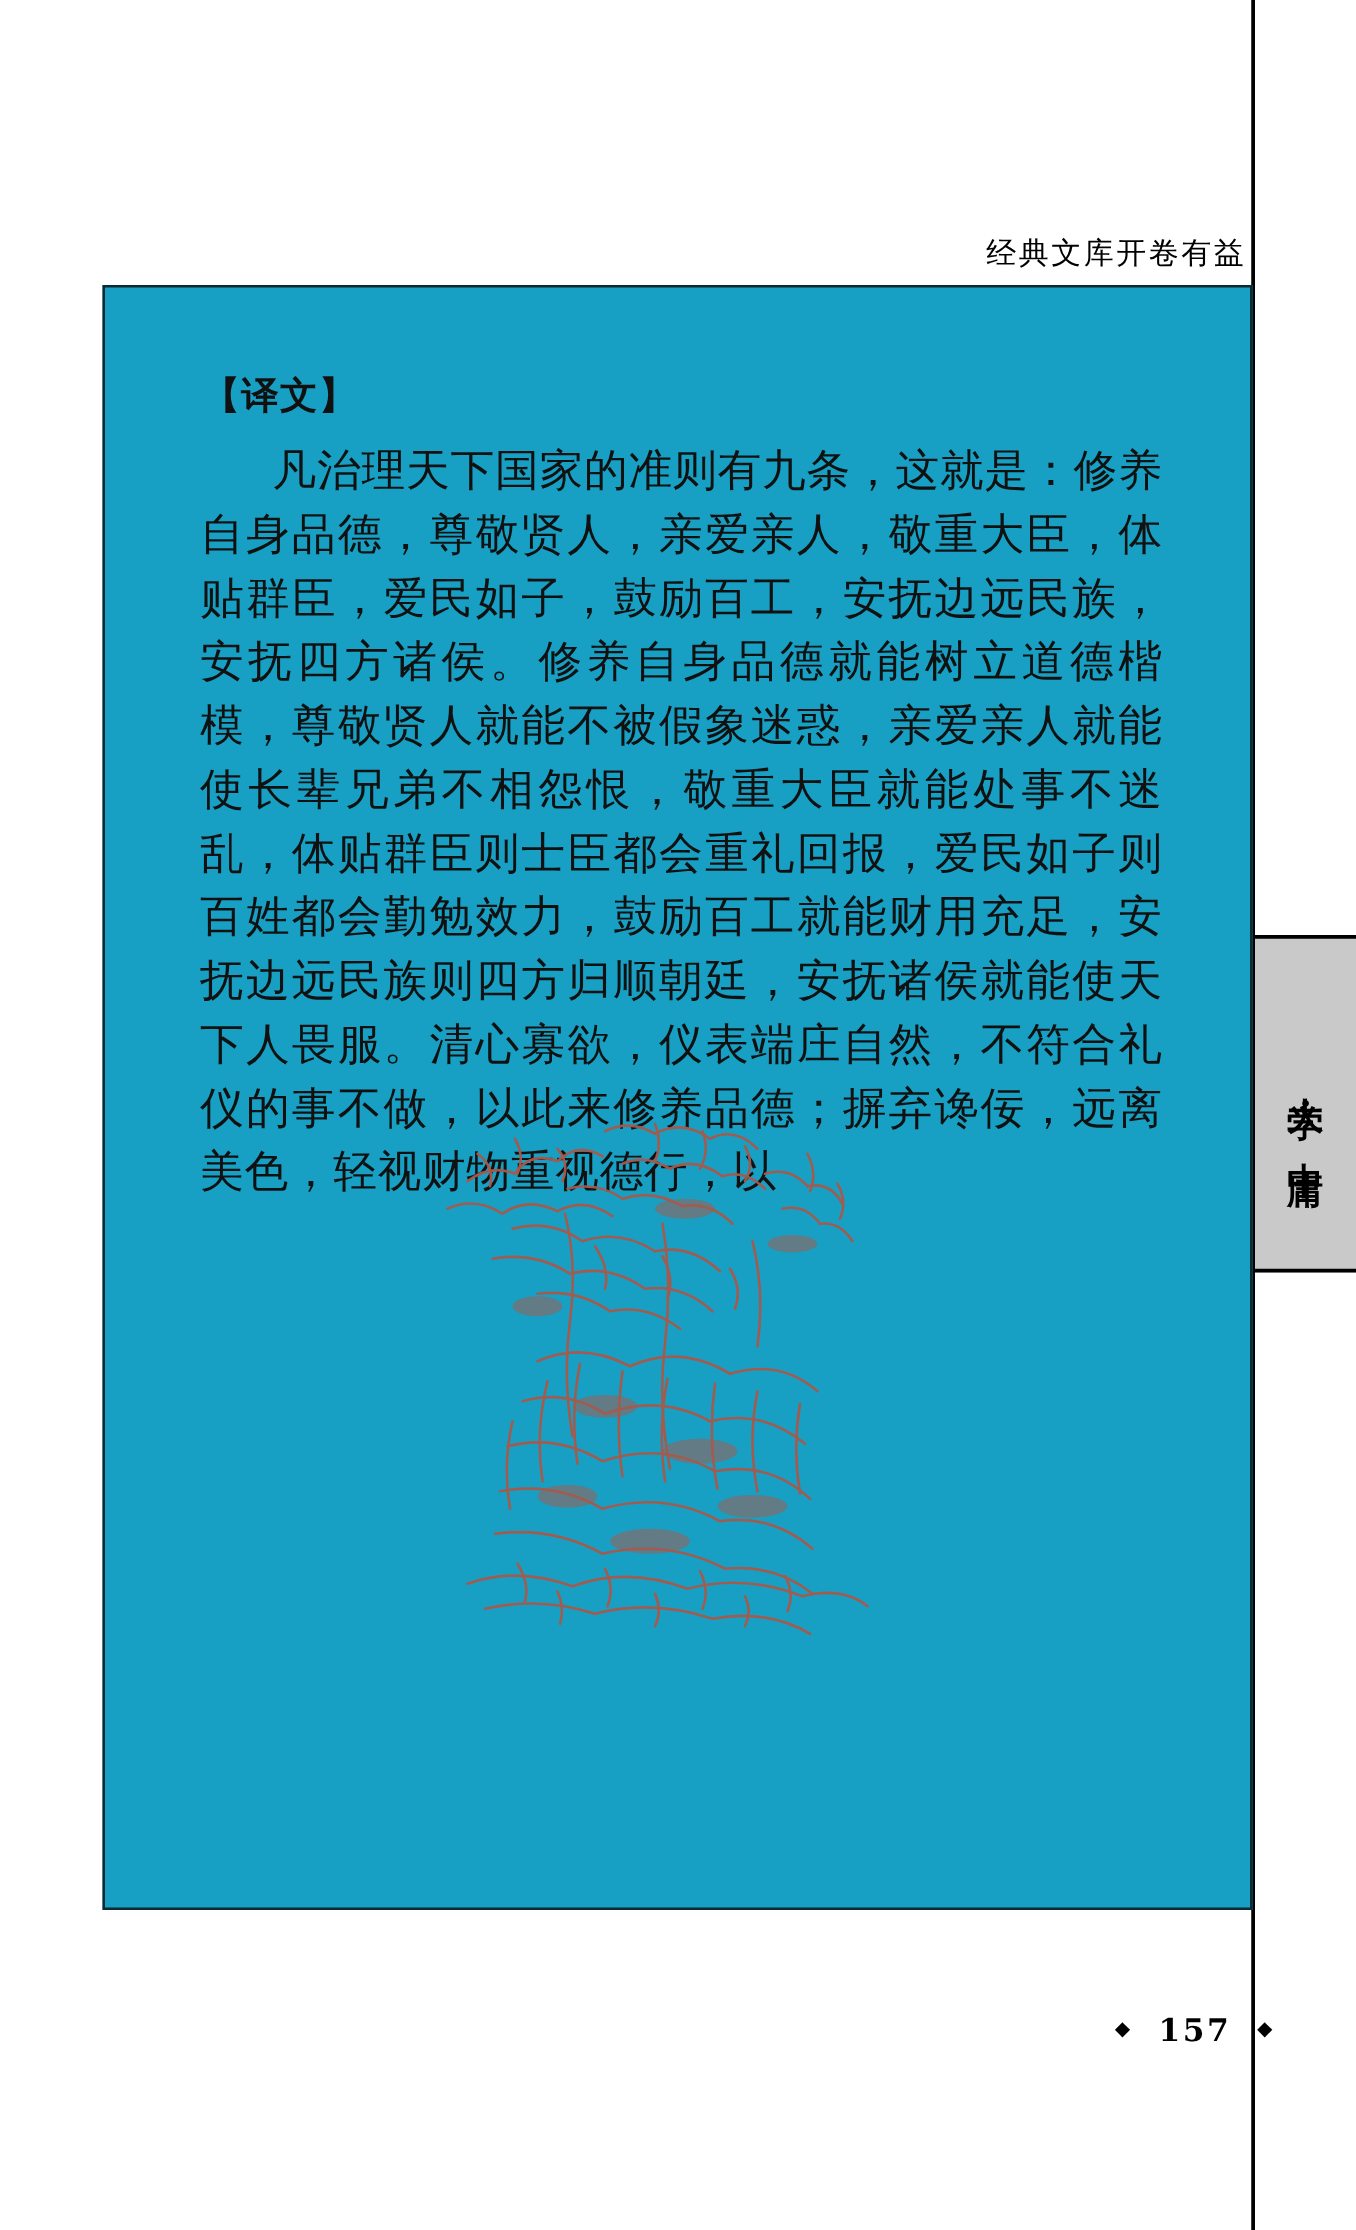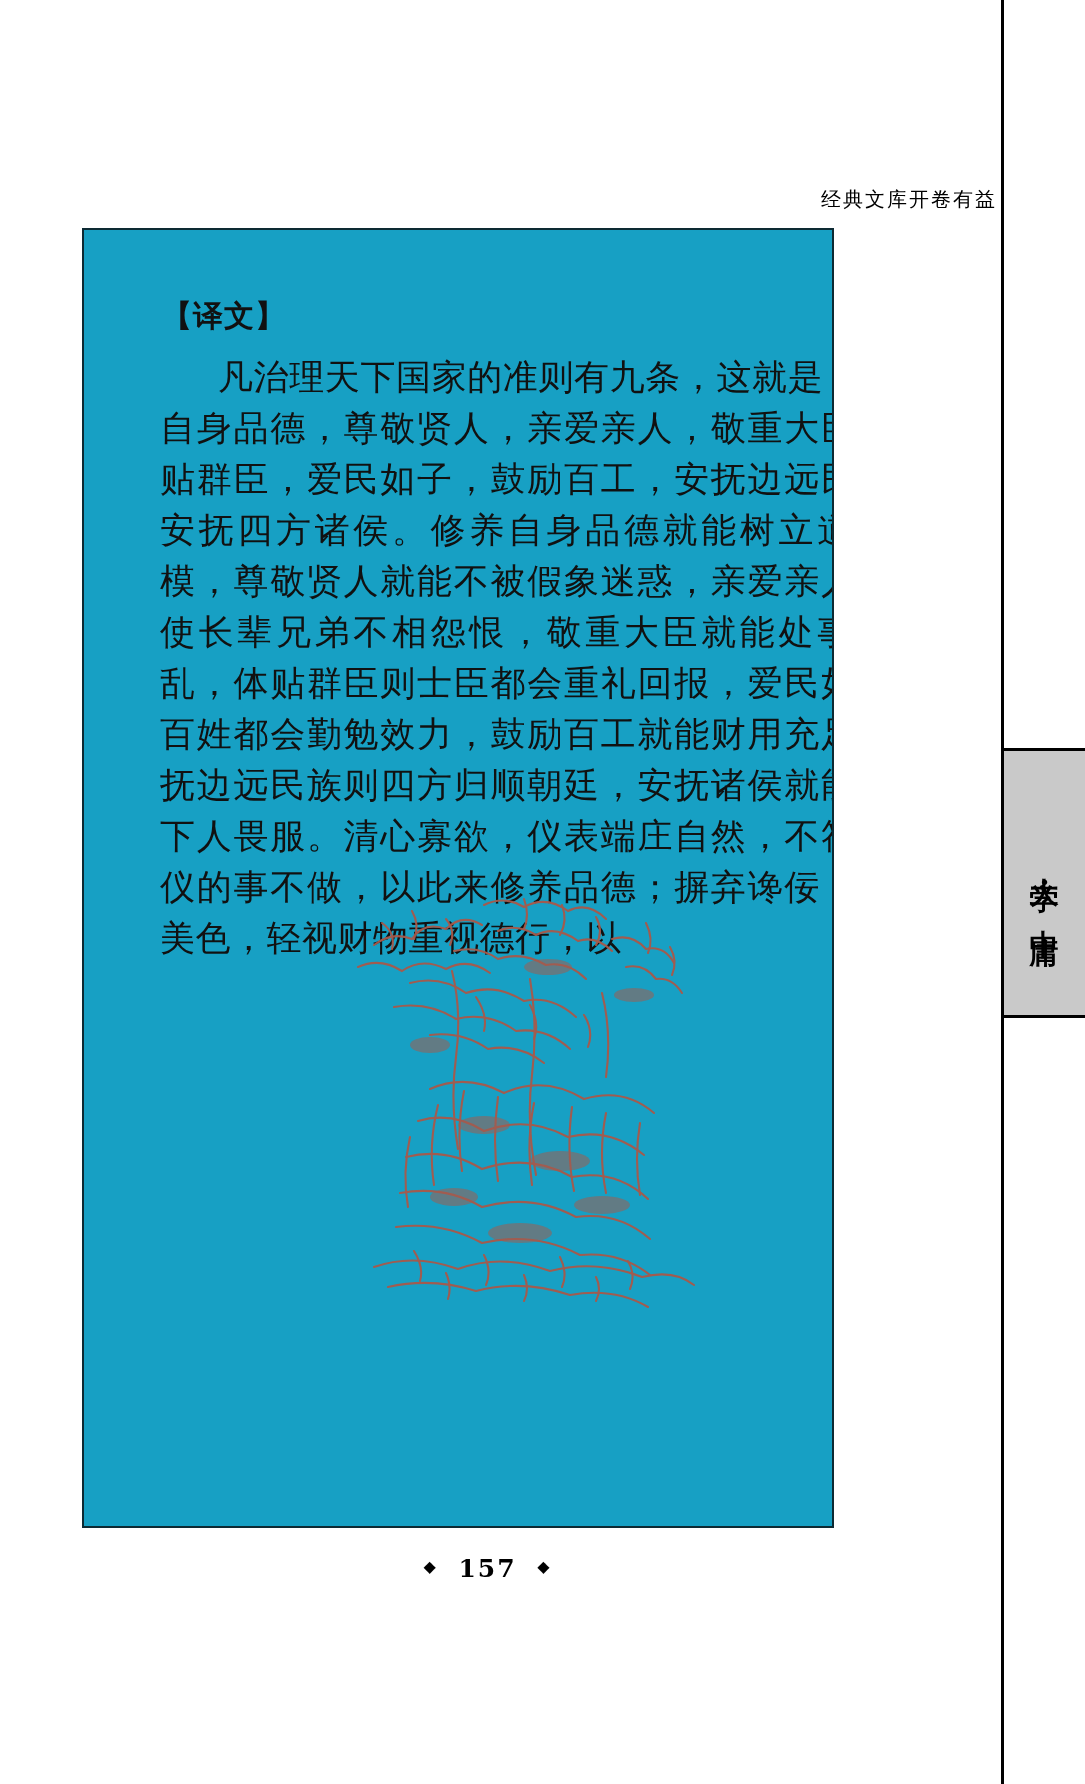--- a/index.html
+++ b/index.html
@@ -33,33 +33,33 @@
     width: 3px;
     height: 1784px;
     background: #000000;
   }
 
   
   .running-head {
     position: absolute;
     right: 88px;
     top: 186px;
-    font-size: 20px;
+    font-size: 24px;
     letter-spacing: 2px;
     color: #000000;
     font-family: "DejaVu Serif", "Liberation Serif", serif;
     white-space: nowrap;
   }
 
   
   .content-block {
     position: absolute;
     left: 82px;
     top: 228px;
-    width: 752px;
+    width: 920px;
     height: 1300px;
     background: #17a0c4;
     border: 2px solid #0d2a33;
     box-sizing: border-box;
     overflow: hidden;
   }
 
   .section-title {
     position: absolute;
     left: 78px;
@@ -123,23 +123,23 @@
     font-weight: 700;
     letter-spacing: 6px;
     color: #000000;
     font-family: "DejaVu Serif", "Liberation Serif", serif;
   }
 
   
   .folio {
     position: absolute;
     left: 0;
-    top: 1552px;
+    top: 1608px;
     width: 1085px;
-    text-align: center;
+    text-align: right;
     font-size: 0;
   }
   .folio-inner {
     display: inline-block;
     position: relative;
     left: -55px;
     font-size: 25px;
     font-weight: 700;
     color: #000000;
     font-family: "DejaVu Serif", "Liberation Serif", serif;

